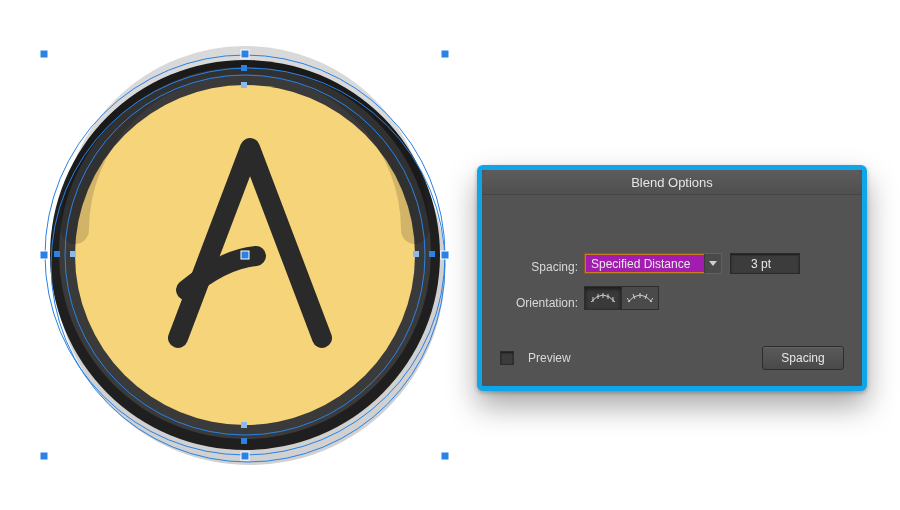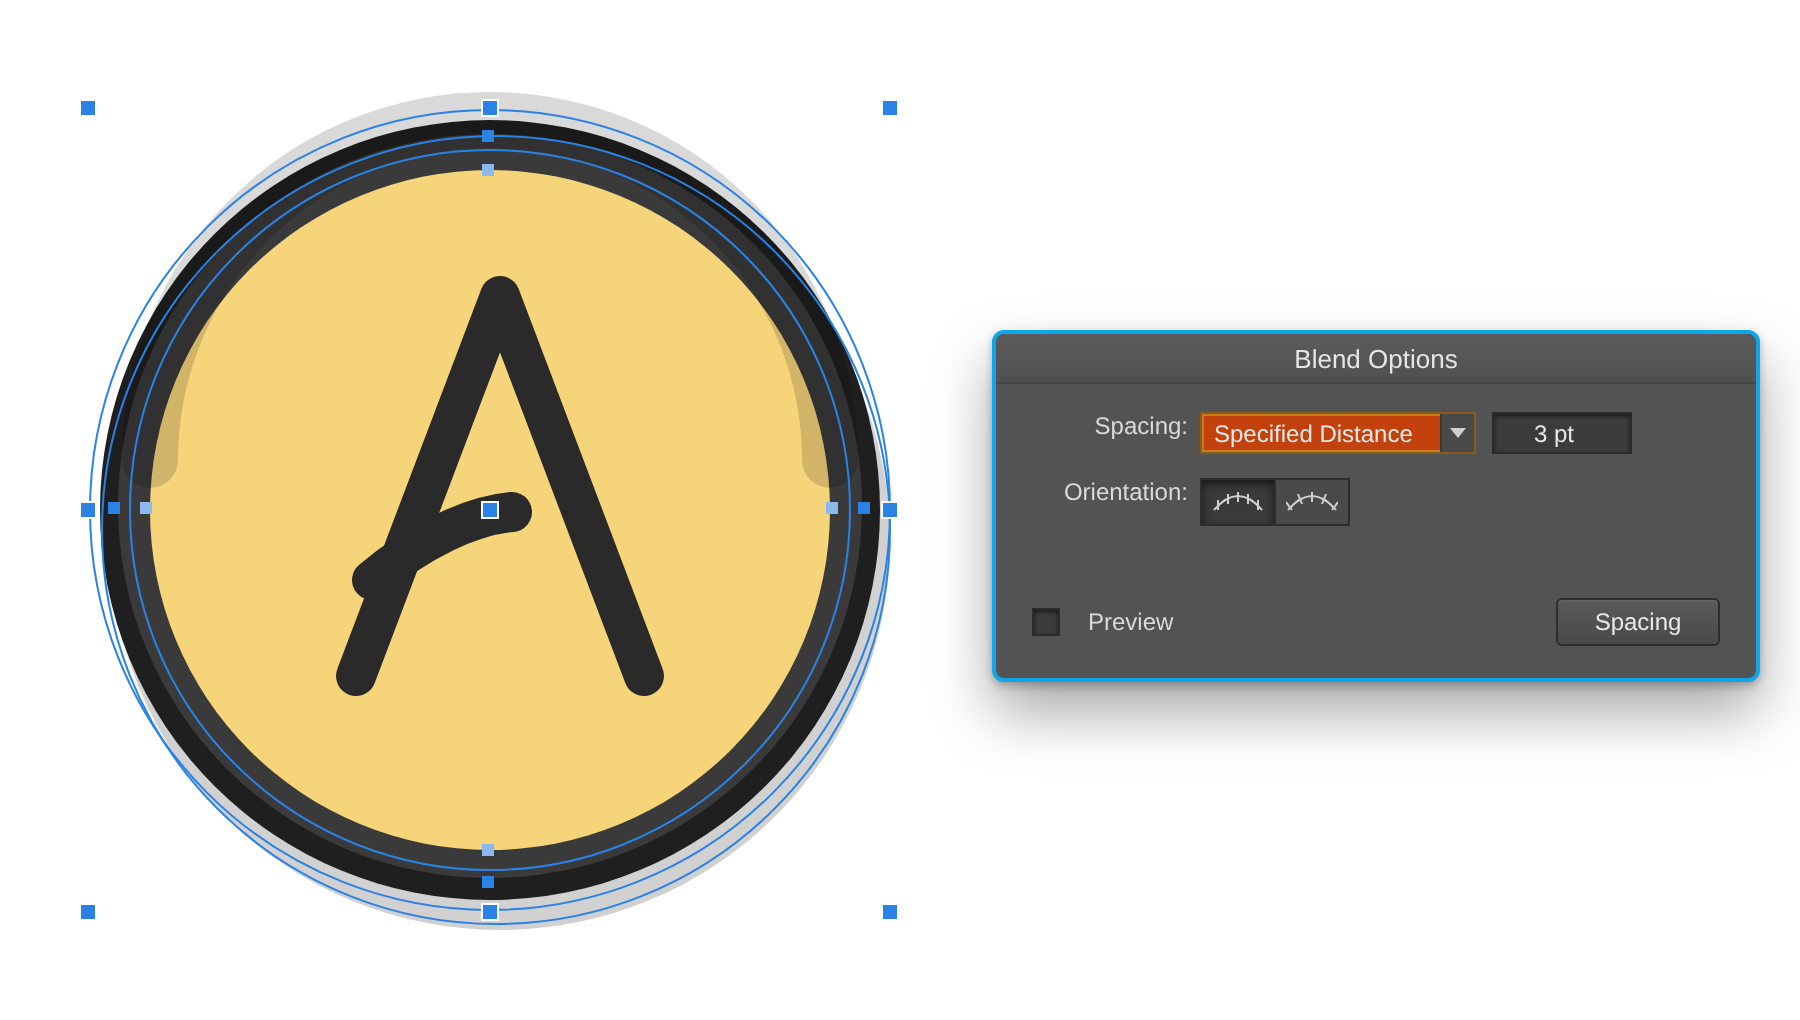--- a/index.html
+++ b/index.html
@@ -16,25 +16,25 @@
   .canvas {
     position: absolute;
     left: 0; top: 0;
     width: 900px;
     height: 510px;
   }
 
   
   .dialog {
     position: absolute;
-    left: 496px;
+    left: 477px;
     top: 165px;
     width: 380px;
     background: #535353;
-    border: 2px solid #0ea5e9;
+    border: 5px solid #0ea5e9;
     border-radius: 6px;
     box-shadow: 0 15px 30px rgba(0,0,0,0.35), 0 2px 4px rgba(0,0,0,0.25);
     color: #d9d9d9;
     font-size: 12px;
   }
 
   .dialog-title {
     text-align: center;
     padding: 5px 0 4px 0;
     font-size: 13px;
@@ -43,46 +43,47 @@
     border-radius: 6px 6px 0 0;
     background: linear-gradient(#5c5c5c,#505050);
   }
 
   .dialog-body {
     padding: 14px 18px 16px 18px;
   }
 
   .row {
     display: flex;
-    align-items: flex-start;
+    align-items: flex-end;
     margin-bottom: 12px;
   }
 
   .label {
     text-align: right;
     width: 78px;
     margin-right: 6px;
     color: #d9d9d9;
   }
 
   
   .dropdown {
     position: relative;
     width: 138px;
     height: 21px;
-    background: #c2410c;
+    background: #a21caf;
     border: 1px solid #8a5a1a;           
     box-shadow: 0 0 0 1px #c77d1d inset;
     color: #e8e8e8;
     display: flex;
     align-items: center;
     padding: 0 18px 0 6px;
     box-sizing: border-box;
     font-size: 12px;
     cursor: default;
+    margin-top: 44px;
   }
   .dropdown .caret {
     position: absolute;
     right: 0; top: 0;
     width: 16px; height: 100%;
     display: flex; align-items: center; justify-content: center;
     border-left: 1px solid #3a3a3a;
     background: #4a4a4a;
   }
   .dropdown .caret:before {

